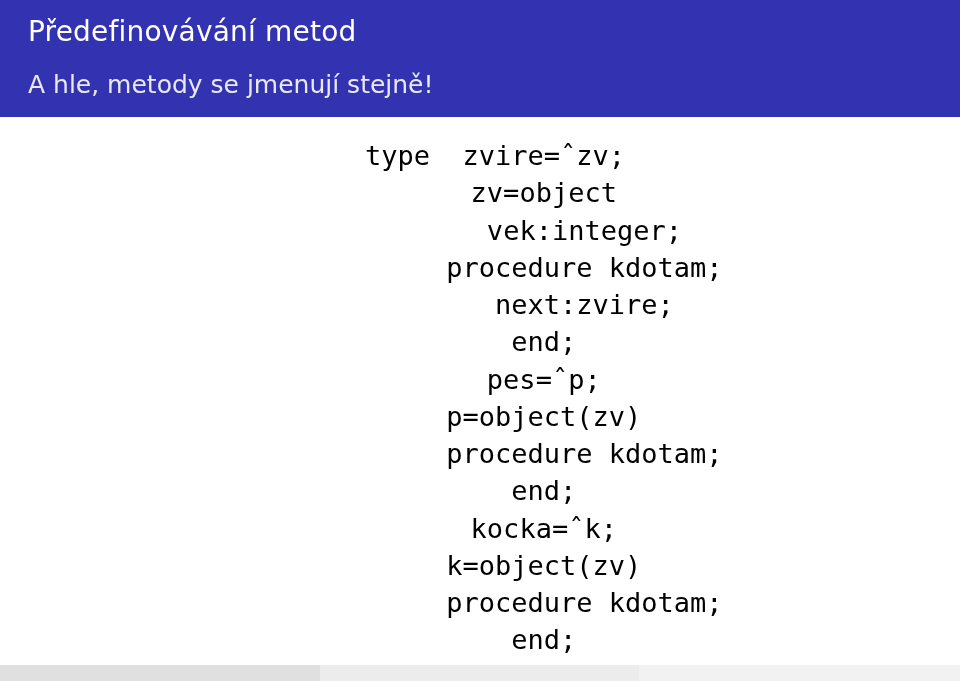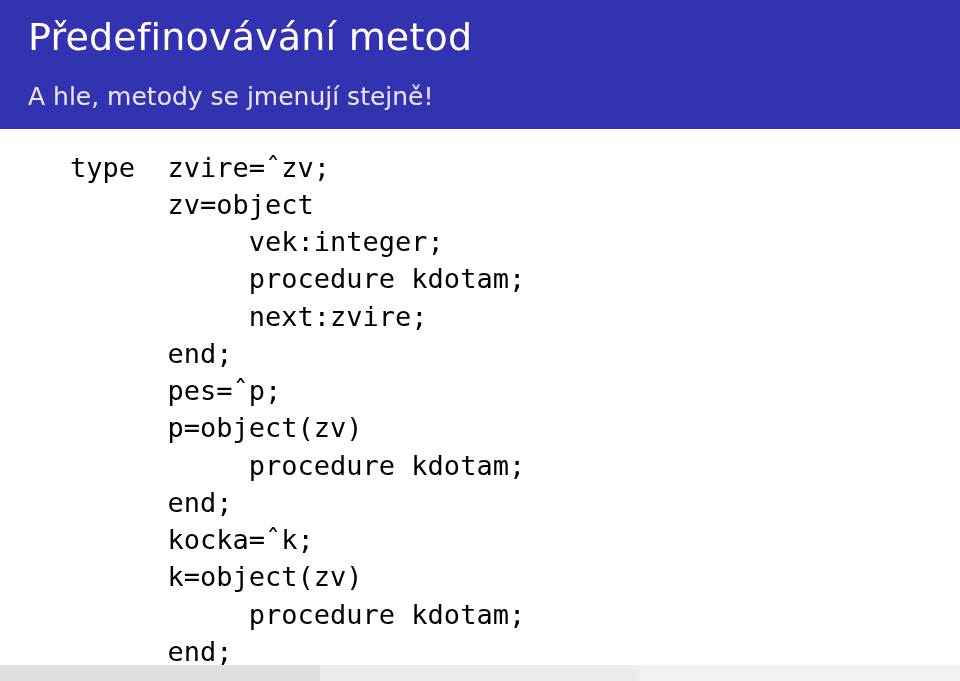--- a/index.html
+++ b/index.html
@@ -16,33 +16,34 @@
     width: 960px;
     height: 681px;
     background: #ffffff;
   }
   .header {
     background: #3333b2;
     color: #ffffff;
     padding: 16px 28px 18px 28px;
   }
   .title {
-    font-size: 38px;
+    font-size: 28px;
     font-weight: 400;
     line-height: 1.15;
     letter-spacing: 0.2px;
   }
   .subtitle {
     font-size: 25px;
     font-weight: 400;
     margin-top: 22px;
     color: #e9e9f6;
   }
   .body {
     padding: 20px 40px 0 70px;
+    text-align: center;
   }
   pre.code {
     margin: 0;
     font-family: "DejaVu Sans Mono", Menlo, Consolas, "Courier New", monospace;
     font-size: 27px;
     line-height: 1.38;
     color: #000000;
     white-space: pre;
   }
   .footer {

